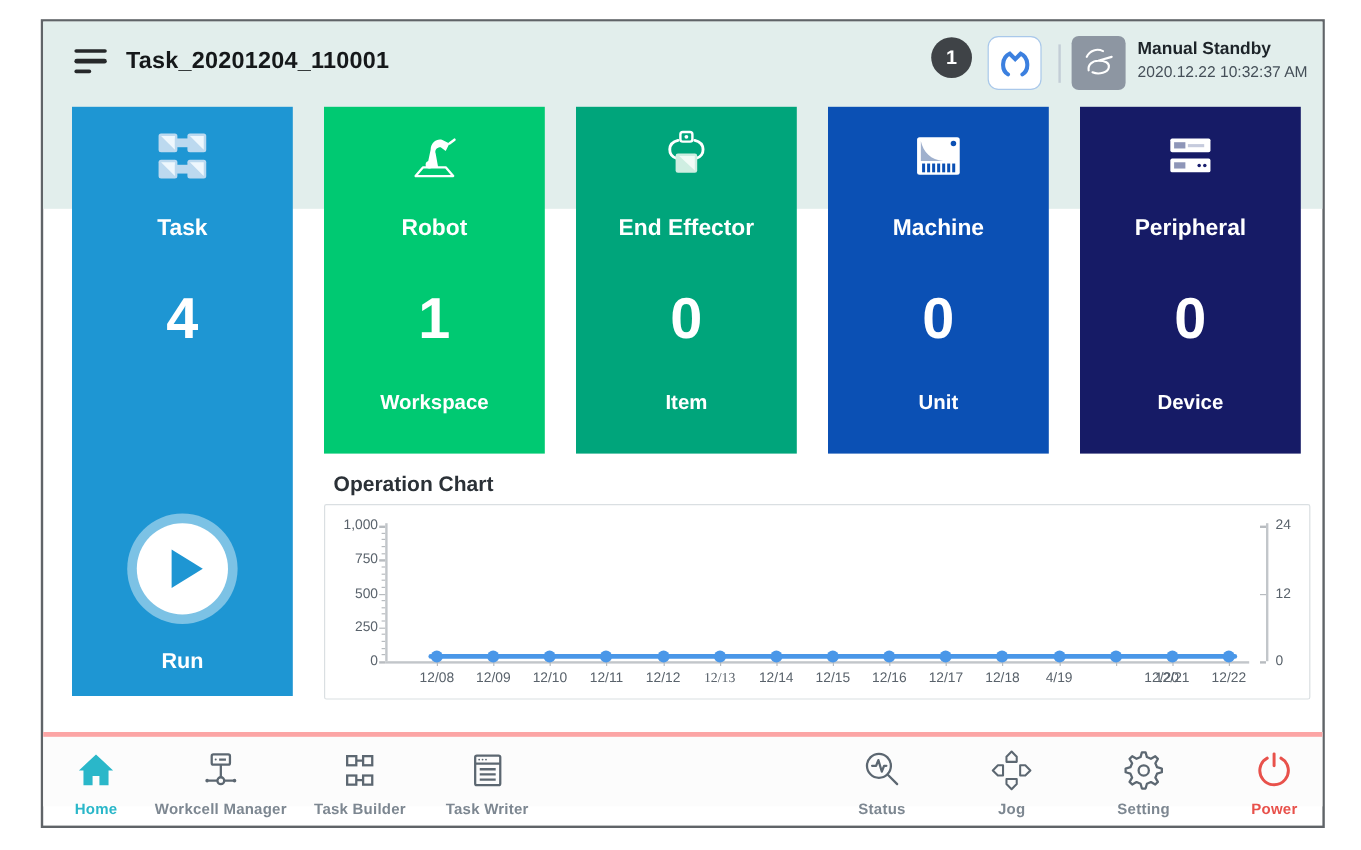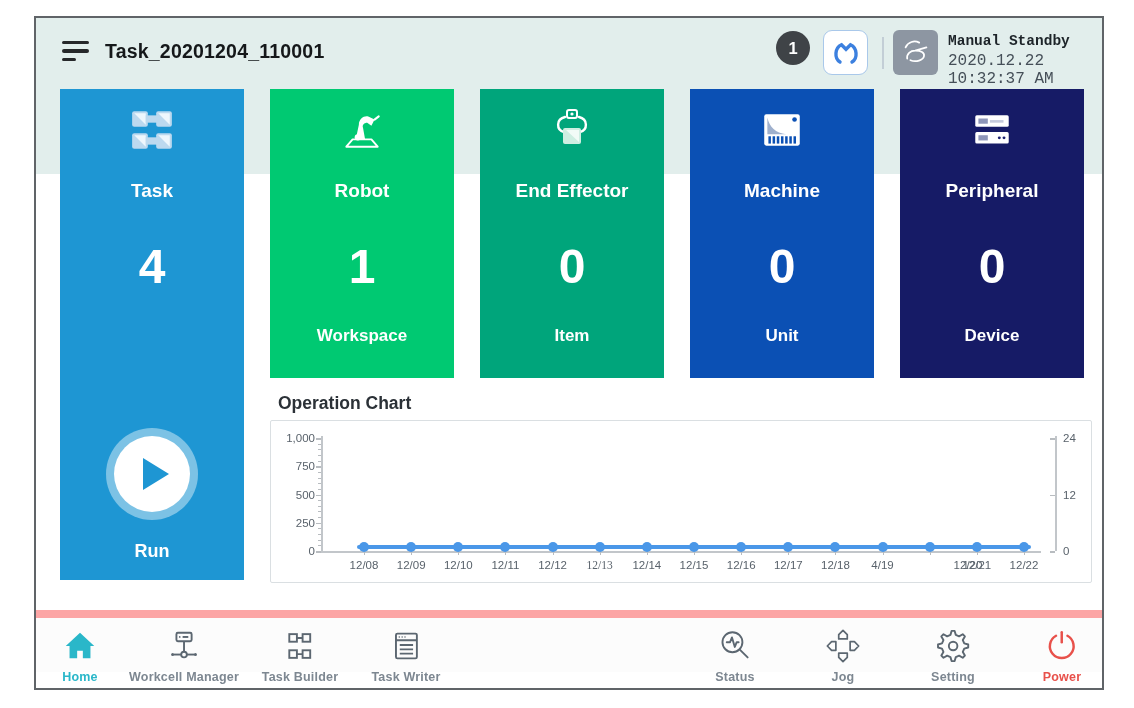--- a/index.html
+++ b/index.html
@@ -15,23 +15,23 @@
   .title { font-size:19.5px; font-weight:bold; color:#15181a; letter-spacing:.2px; }
 
   .badge { position:absolute; left:740px; top:13px; width:34px; height:34px; border-radius:50%;
            background:#3f4347; color:#fff; font-size:16.5px; font-weight:bold;
            display:flex; align-items:center; justify-content:center; z-index:3; }
   .mode-btn { position:absolute; left:787px; top:12px; width:45px; height:45px; border-radius:9px;
               background:#fff; border:1.5px solid #a9c8ea; display:flex; align-items:center; justify-content:center; z-index:2; cursor:pointer; }
   .hdivider { position:absolute; left:846px; top:19px; width:2px; height:32px; background:#c3ced6; }
   .hand-tile { position:absolute; left:857px; top:12px; width:45px; height:45px; border-radius:6px;
                background:#8d96a2; display:flex; align-items:center; justify-content:center; cursor:pointer; }
-  .status { position:absolute; left:912px; top:15px;font-family:Liberation Mono, monospace; }
+  .status { position:absolute; left:912px; top:15px; }
   .status-title { font-size:14.5px; font-weight:bold; color:#1d2429; }
-  .status-time { font-size:16px; color:#454f58; margin-top:3px; }
+  .status-time { font-size:13px; color:#454f58; margin-top:3px; }
 
   
   .card { position:absolute; top:71px; width:184px; height:289px; color:#fff; text-align:center; cursor:pointer; }
   .card-task { height:491px; }
   .card .icon { position:absolute; top:16px; left:0; width:100%; height:50px; display:flex; align-items:center; justify-content:center; }
   .card .c-title { position:absolute; top:90px; width:100%; font-size:19px; font-weight:bold; line-height:24px; }
   .card .c-value { position:absolute; top:150px; width:100%; font-size:48px; font-weight:bold; line-height:56px; }
   .card .c-unit  { position:absolute; top:236px; width:100%; font-size:17px; font-weight:bold; line-height:22px; }
   .run-circle { position:absolute; left:46px; top:339px; width:92px; height:92px; border-radius:50%;
                 background:rgba(255,255,255,.42); display:flex; align-items:center; justify-content:center; cursor:pointer; }
@@ -51,21 +51,21 @@
           border:1px solid #dadfe2; border-radius:2px; }
   .axis { position:absolute; background:#c2c6ca; }
   .ytick-label { position:absolute; width:40px; text-align:right; font-size:11.5px; color:#59626b; }
   .rtick-label { position:absolute; font-size:11.5px; color:#59626b; }
   .xtick-label { position:absolute; font-size:11.5px; color:#59626b; transform:translateX(-50%); }
   .tick { position:absolute; background:#b8bcc0; }
   .series-line { position:absolute; height:4px; border-radius:2px; }
   .series-dot { position:absolute; width:10px; height:10px; border-radius:50%; }
 
   
-  .nav { position:absolute; left:0; top:592px; width:100%; height:62px; background:#fcfcfc; border-top:8px solid #fca5a5; }
+  .nav { position:absolute; left:0; top:592px; width:100%; height:62px; background:#fcfcfc; border-top:4px solid #fca5a5; }
   .nav-item { position:absolute; top:9px; transform:translateX(-50%); text-align:center; cursor:pointer; width:max-content; }
   .nav-item .nlabel { display:block; font-size:12.5px; font-weight:bold; color:#7d8791; margin-top:1px; letter-spacing:.2px; }
   .nav-item.active .nlabel { color:#2ab7c9; }
   .nav-item.power .nlabel { color:#e8514b; }
 </style>
 </head>
 <body>
 
 <div class="frame">
   <div class="band" style="background: rgb(226, 238, 236);"></div>

